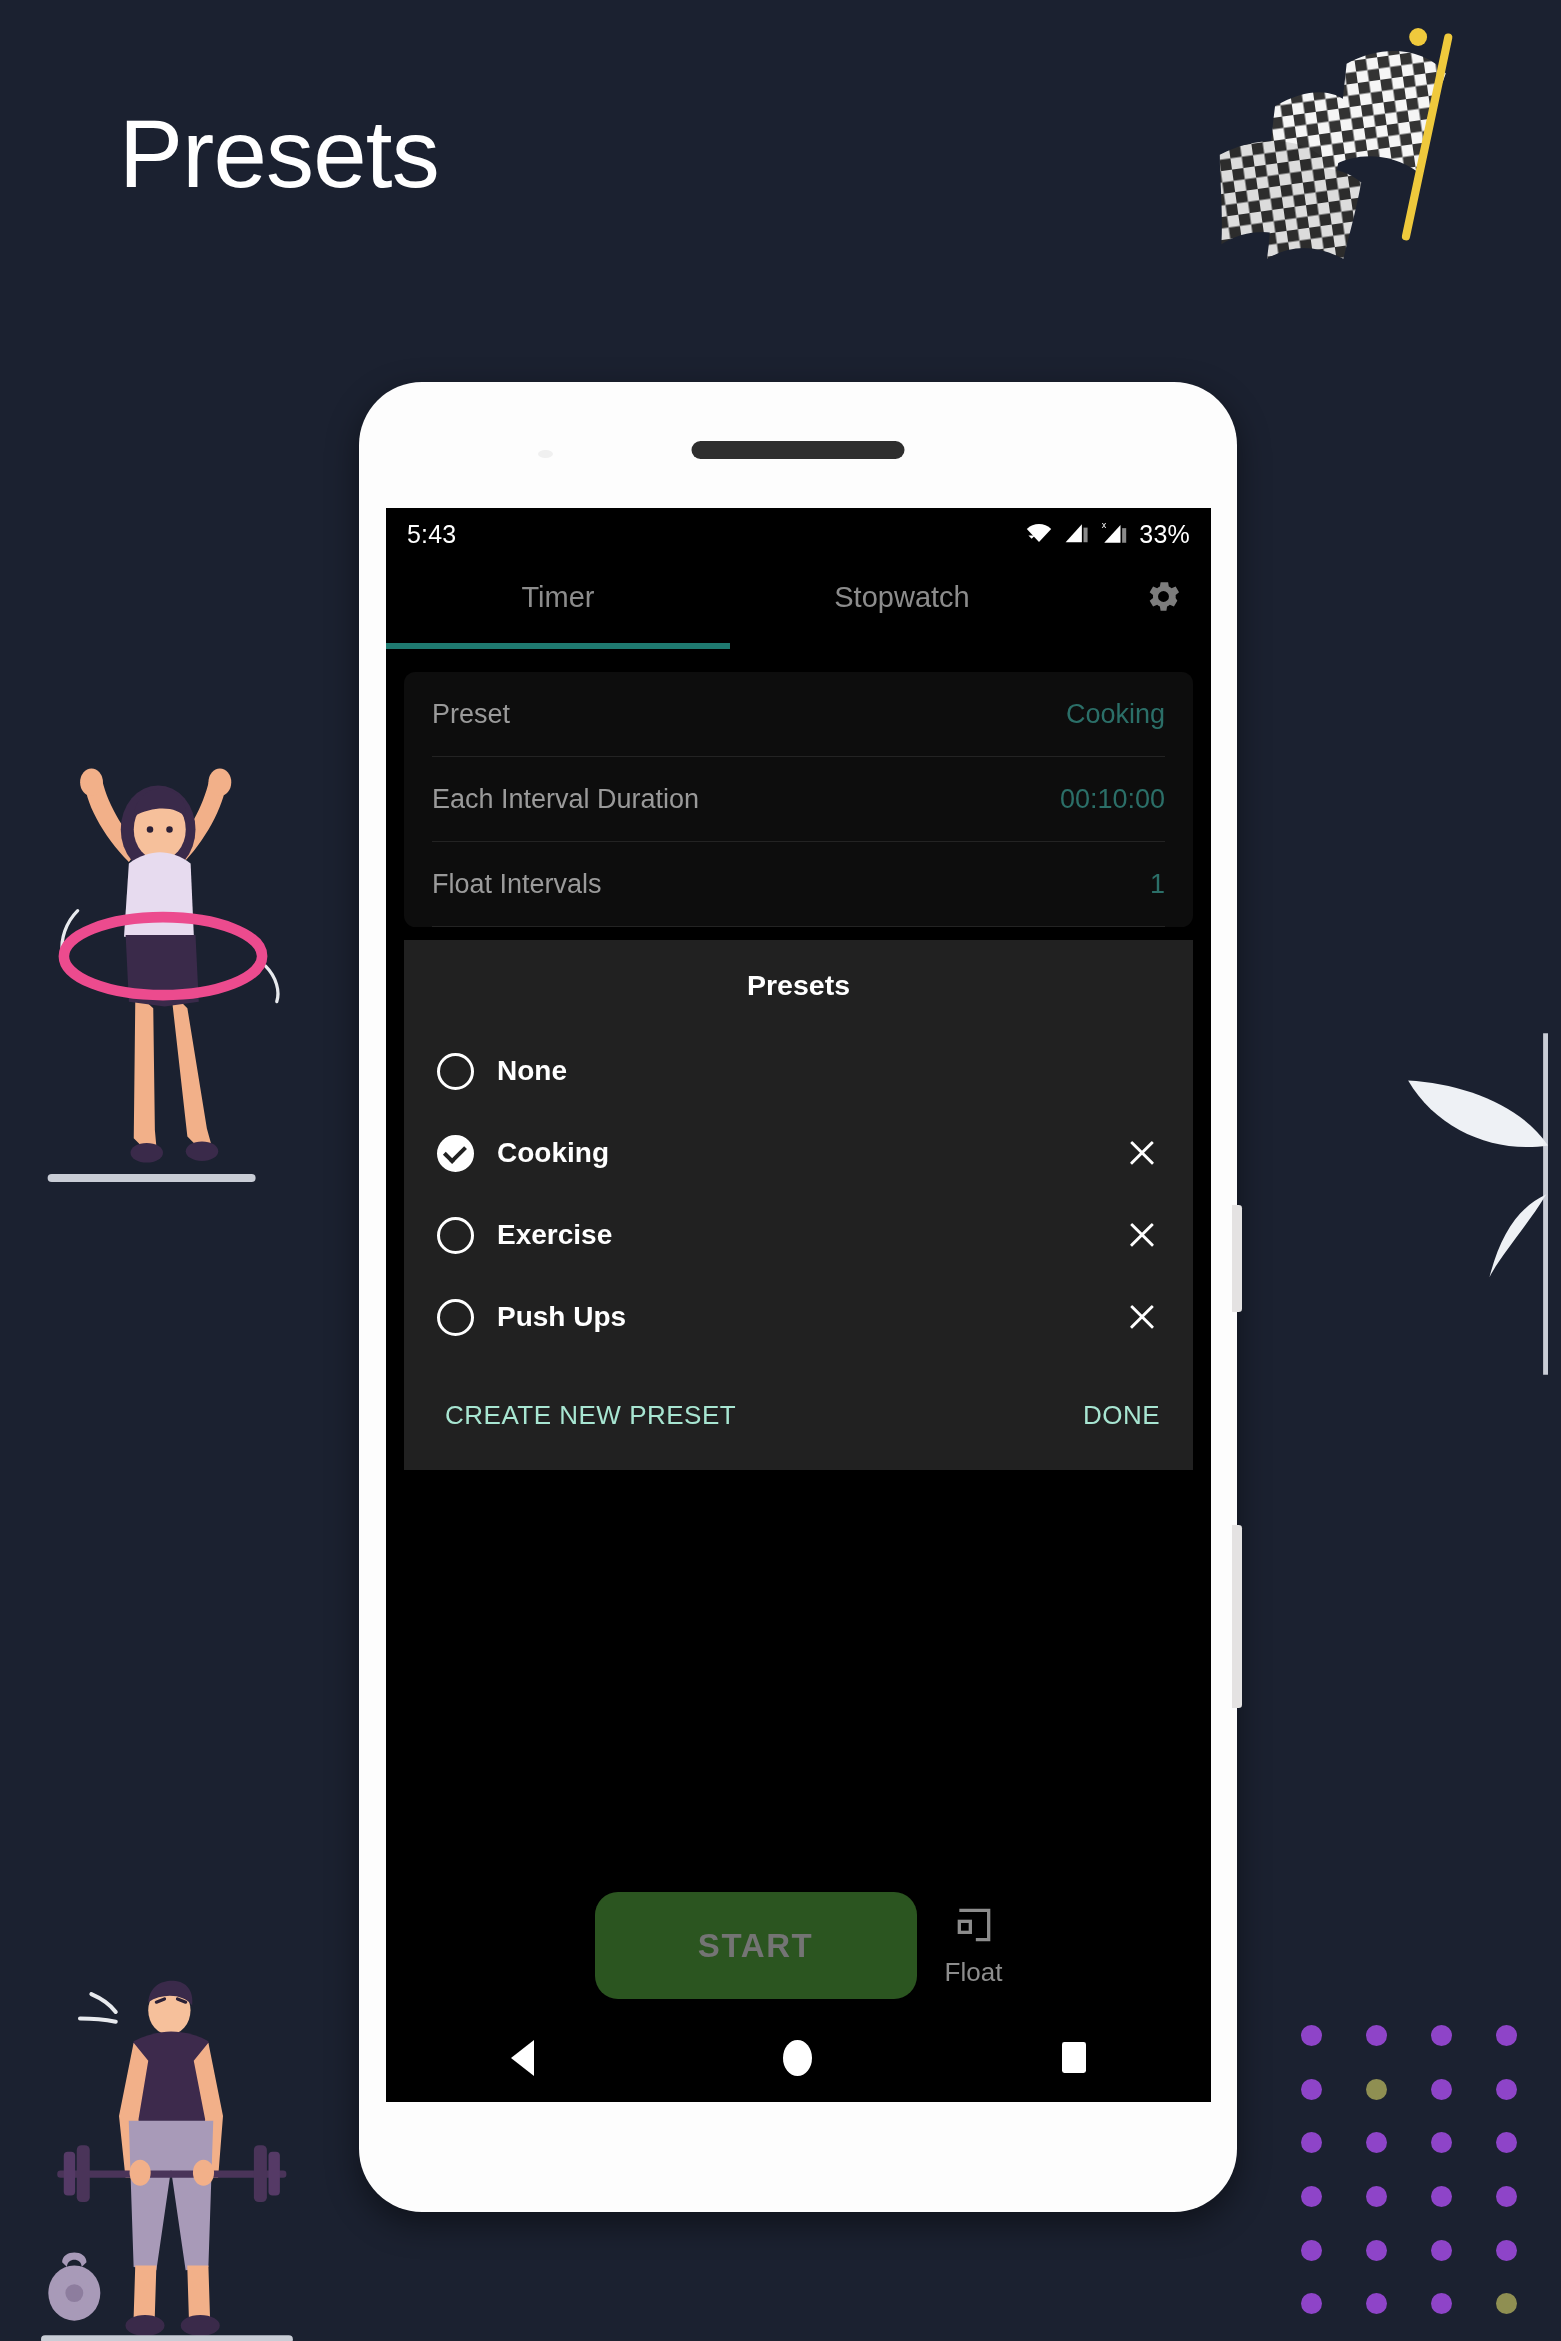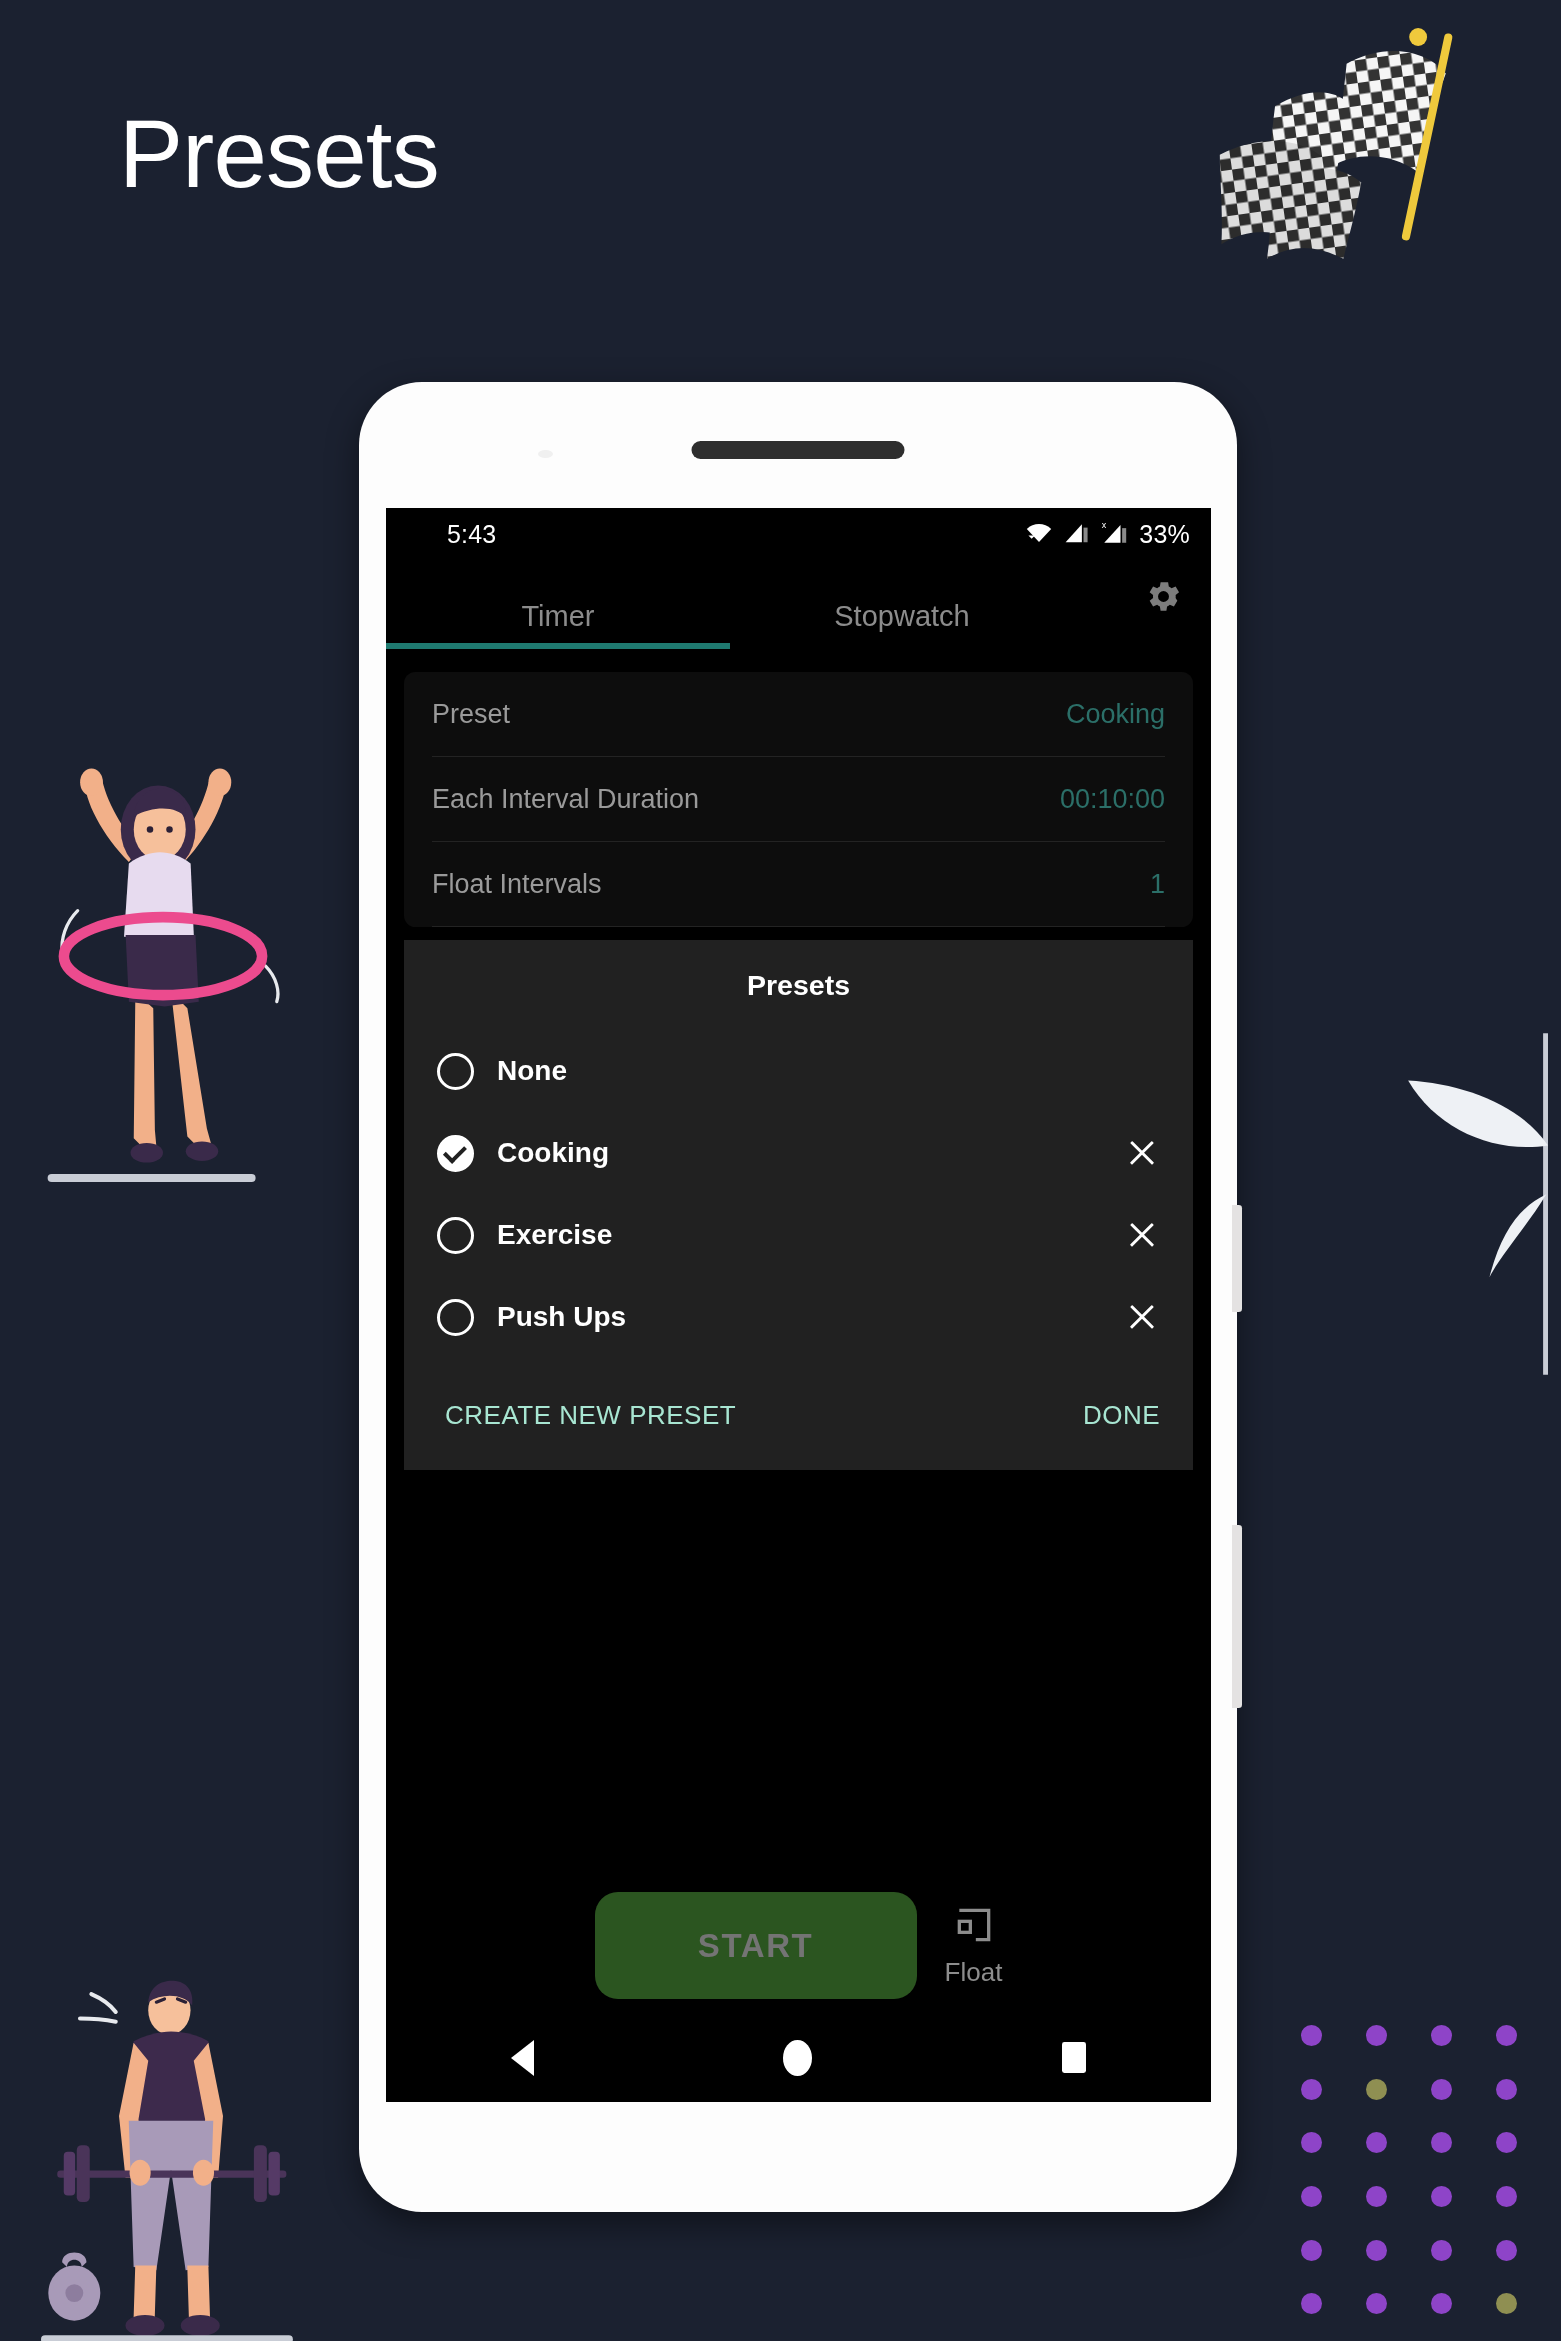--- a/index.html
+++ b/index.html
@@ -61,30 +61,29 @@
     position:absolute; left:27px; top:126px;
     width:825px; height:1594px;
     background:#000; overflow:hidden;
   }
 
   
   .statusbar{
     height:52px; display:flex; align-items:center;
     justify-content:space-between; padding:0 21px 0 21px;
     color:#fff;
-    margin-left:40px;
   }
   .sb-time{ font-size:25px; font-weight:400; letter-spacing:0.2px; }
   .sb-icons{ display:flex; align-items:center; gap:11.4px; }
 
   
   .tabbar{ display:flex; align-items:flex-end; height:89px; position:relative; }
   .tab{
     flex:0 0 344px; text-align:center; color:#8c8c8c;
-    font-size:29px; padding-bottom:16px; font-weight:400;
+    font-size:29px; padding-bottom:35px; font-weight:400;
   }
   .tab.active{ color:#8c8c8c; }
   .tab-underline{
     position:absolute; left:0; bottom:0; width:344px; height:5.7px; background:#1f7a70;
   }
   .gear-btn{
     position:absolute; right:26px; bottom:31px;
     width:44px; height:44px; display:flex; align-items:center; justify-content:center;
   }
 

